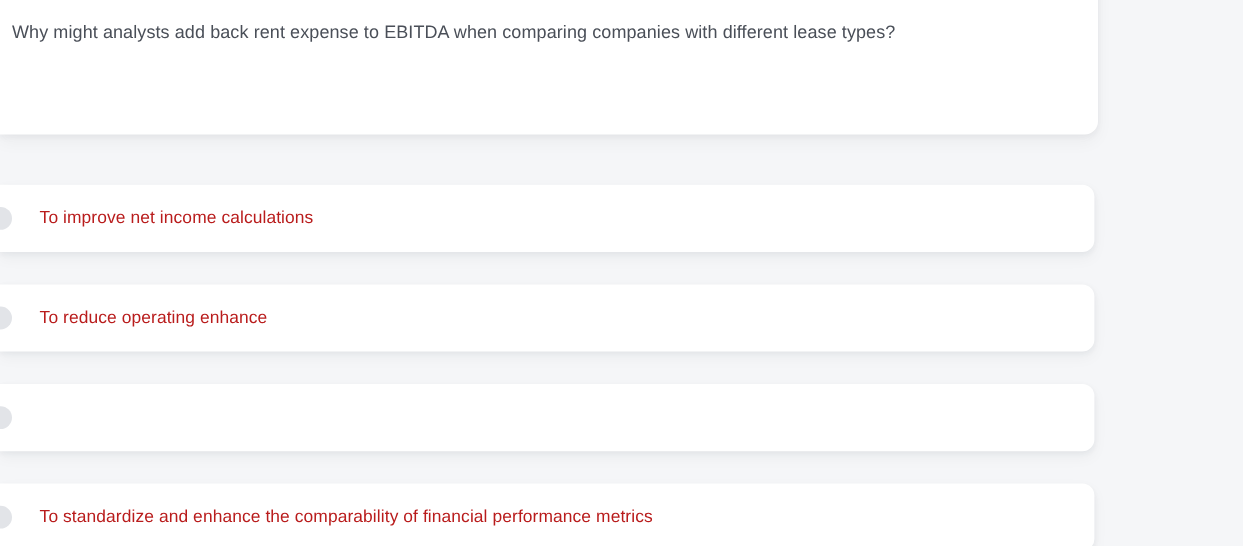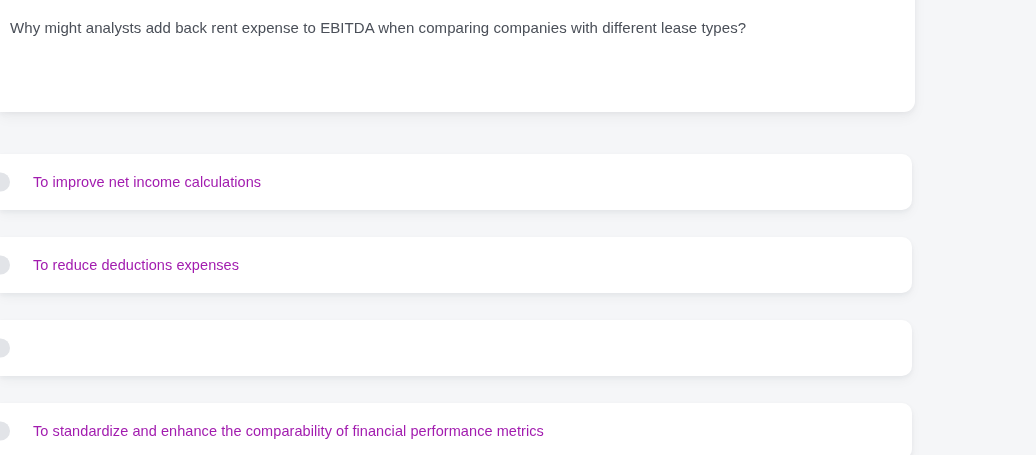--- a/index.html
+++ b/index.html
@@ -83,21 +83,21 @@
     border-radius: 50%;
     background: #e2e4e8;
     flex: 0 0 auto;
   }
 
   .option-label {
     position: absolute;
     left: 33px;
     font-size: 14.5px;
     line-height: 20px;
-    color: #a21caf;
+    color: #b91c1c;
     letter-spacing: 0.005em;
     white-space: nowrap;
   }
 </style>
 </head>
 <body>
 
 <div id="quiz-viewport">
 
   <div class="question-card">
@@ -106,21 +106,21 @@
 
   <div class="options-list">
 
     <div class="option-card">
       <span class="option-radio"></span>
       <span class="option-label">To improve net income calculations</span>
     </div>
 
     <div class="option-card">
       <span class="option-radio"></span>
-      <span class="option-label">To reduce deductions expenses</span>
+      <span class="option-label">To reduce operating enhance</span>
     </div>
 
     <div class="option-card">
       <span class="option-radio"></span>
     </div>
 
     <div class="option-card">
       <span class="option-radio"></span>
       <span class="option-label">To standardize and enhance the comparability of financial performance metrics</span>
     </div>

